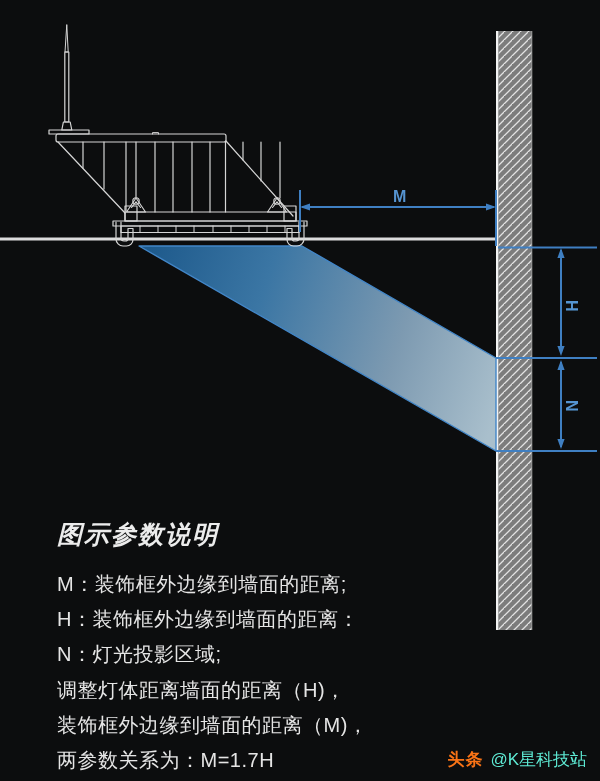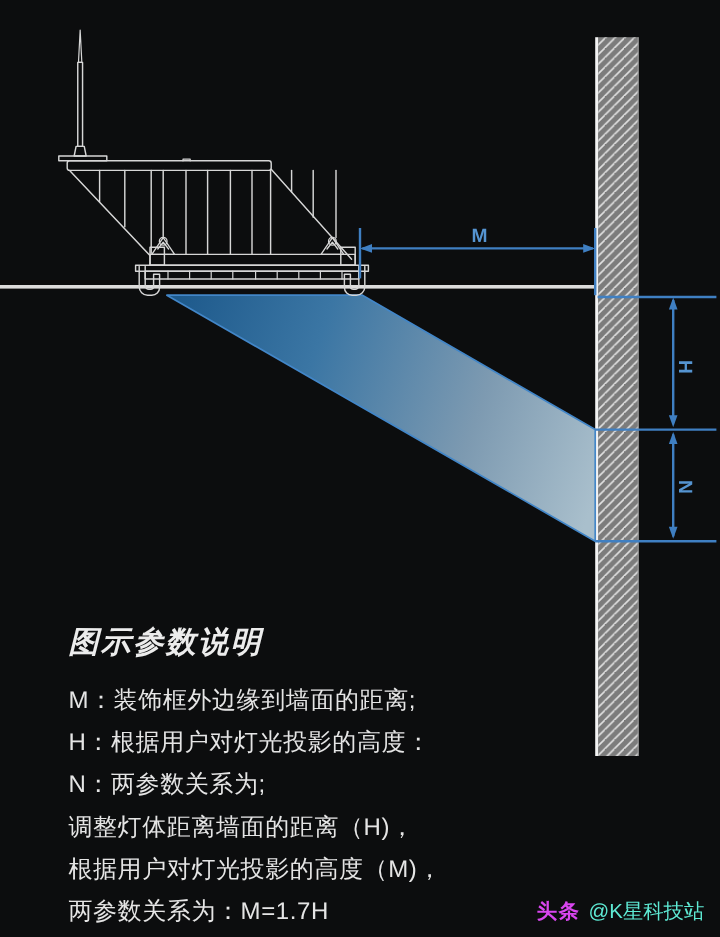--- a/index.html
+++ b/index.html
@@ -23,21 +23,21 @@
     color: #ececec; margin: 0 0 16px 0; font-style: italic;
   }
   .legend-line {
     font-size: 20px; line-height: 35.2px; letter-spacing: 0.5px;
     color: #e5e5e5; white-space: nowrap;
   }
   .watermark {
     position: absolute; right: 13px; top: 748px;
     font-size: 17px; color: #ededed; white-space: nowrap;
   }
-  .watermark .brand { font-weight: bold; color: #d946ef; letter-spacing: 1px; }
+  .watermark .brand { font-weight: bold; color: #f97316; letter-spacing: 1px; }
   .watermark .handle { font-weight: normal; color: #5eead4; margin-left: 7px; }
   .dim-label { font-size: 16px; font-weight: bold; fill: #5594d1; }
 </style>
 </head>
 <body>
 
 <div id="canvas">
 
   <svg id="diagram-svg" width="600" height="781" viewBox="0 0 600 781">
     <defs>
@@ -161,24 +161,24 @@
         <polygon points="561,360 557.4,370 564.6,370" fill="#3f7fc2" stroke="none"></polygon>
         <polygon points="561,449 557.4,439 564.6,439" fill="#3f7fc2" stroke="none"></polygon>
         <text class="dim-label" x="569" y="409" stroke="none" transform="rotate(90 572 403)">N</text>
       </g>
     </g>
   </svg>
 
   <div class="legend">
     <div class="legend-title">图示参数说明</div>
     <div class="legend-line">M：装饰框外边缘到墙面的距离;</div>
-    <div class="legend-line">H：根据用户对灯光投影的高度：</div>
-    <div class="legend-line">N：两参数关系为;</div>
+    <div class="legend-line">H：装饰框外边缘到墙面的距离：</div>
+    <div class="legend-line">N：灯光投影区域;</div>
     <div class="legend-line">调整灯体距离墙面的距离（H)，</div>
-    <div class="legend-line">根据用户对灯光投影的高度（M)，</div>
+    <div class="legend-line">装饰框外边缘到墙面的距离（M)，</div>
     <div class="legend-line">两参数关系为：M=1.7H</div>
   </div>
 
   <div class="watermark">
     <span class="brand">头条</span><span class="handle">@K星科技站</span>
   </div>
 
 </div>
 
 </body></html>

